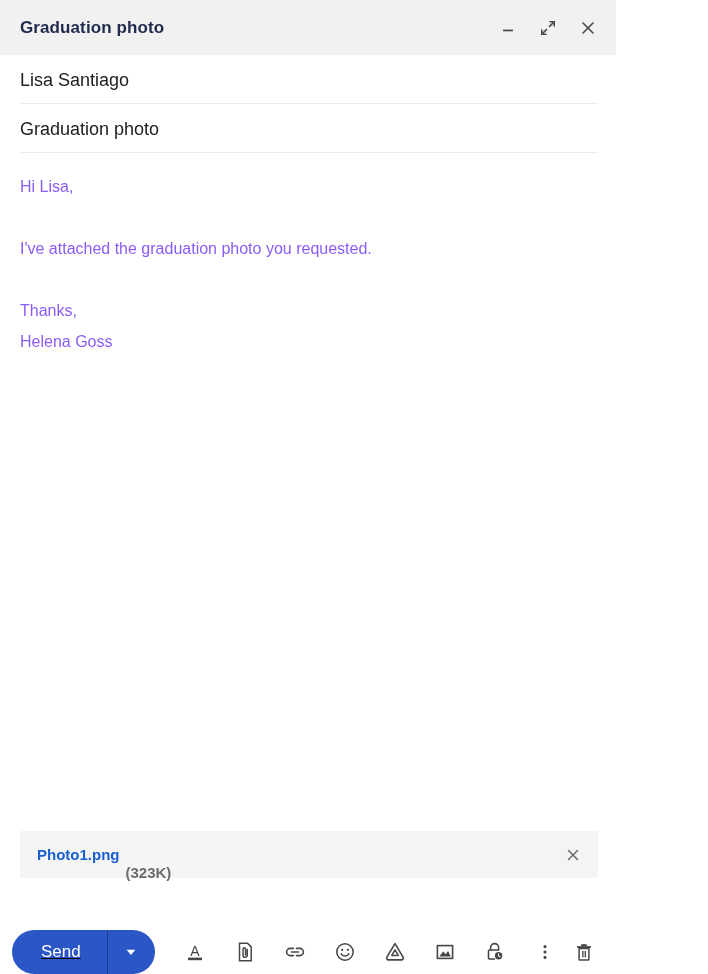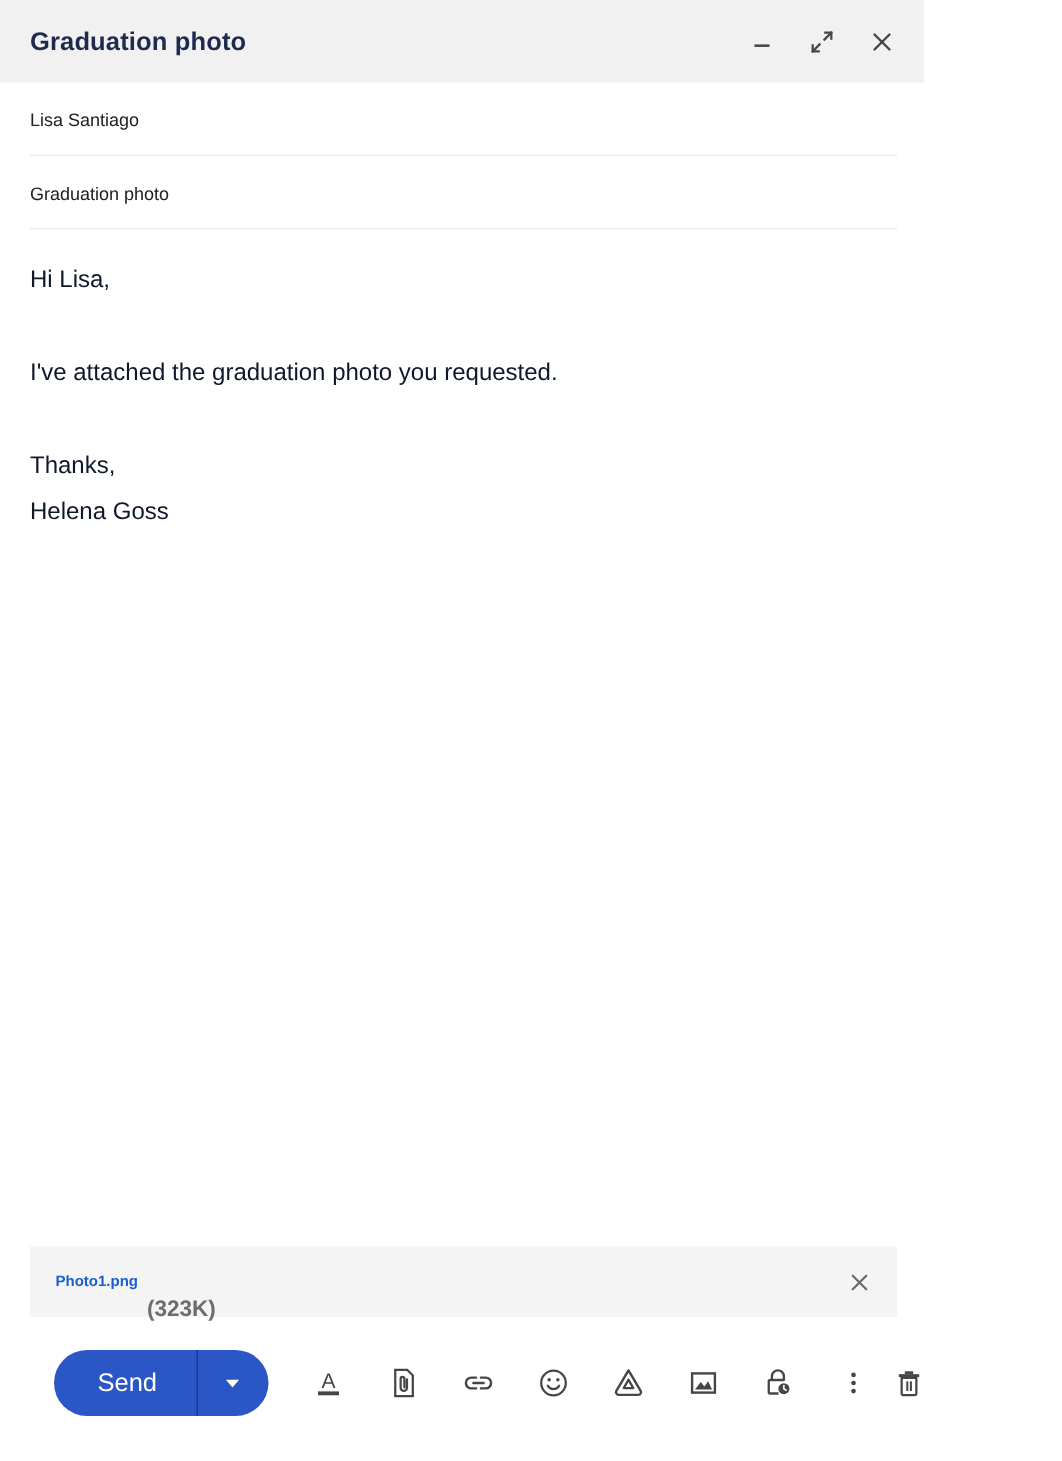--- a/index.html
+++ b/index.html
@@ -68,53 +68,53 @@
   .field-row::after {
     content: "";
     position: absolute;
     left: 20px;
     right: 18px;
     bottom: 0;
     height: 1px;
     background: #ececec;
   }
   .field-text {
-    font-size: 12px;
+    font-size: 18px;
     color: #202124;
     line-height: 22px;
   }
 
   
   .body-area {
     flex: 1 1 auto;
     padding: 18px 20px 0 20px;
     overflow: hidden;
   }
   .body-text {
     font-size: 16px;
     line-height: 31px;
-    color: #0f172a;
+    color: #8b5cf6;
     white-space: pre-wrap;
   }
 
   
   .attachment-wrap {
     flex: 0 0 auto;
     padding: 0 18px 0 20px;
     margin-bottom: 22px;
   }
   .attachment-chip {
     background: #f4f4f4;
     height: 47px;
     display: flex;
     align-items: center;
     padding: 0 14px 0 17px;
   }
   .attach-name {
-    font-size: 10px;
+    font-size: 15px;
     font-weight: bold;
     color: #1a5fd0;
     cursor: pointer;
   }
   .attach-size {
     font-size: 15px;
     font-weight: bold;
     color: #6d6d6d;
     margin-left: 6px;
     margin-top: 36px;
@@ -131,22 +131,23 @@
     background: none;
     border: none;
     padding: 0;
   }
 
   
   .toolbar {
     flex: 0 0 auto;
     height: 74px;
     display: flex;
-    align-items: flex-start;
-    padding: 0 18px 0 36px;
+    align-items: flex-end;
+    padding: 0 18px 0 12px;
+    text-decoration: underline;
   }
   .send-group {
     display: flex;
     align-items: center;
     background: #2a56c6;
     border-radius: 22px;
     height: 44px;
     cursor: pointer;
     flex: 0 0 auto;
   }

